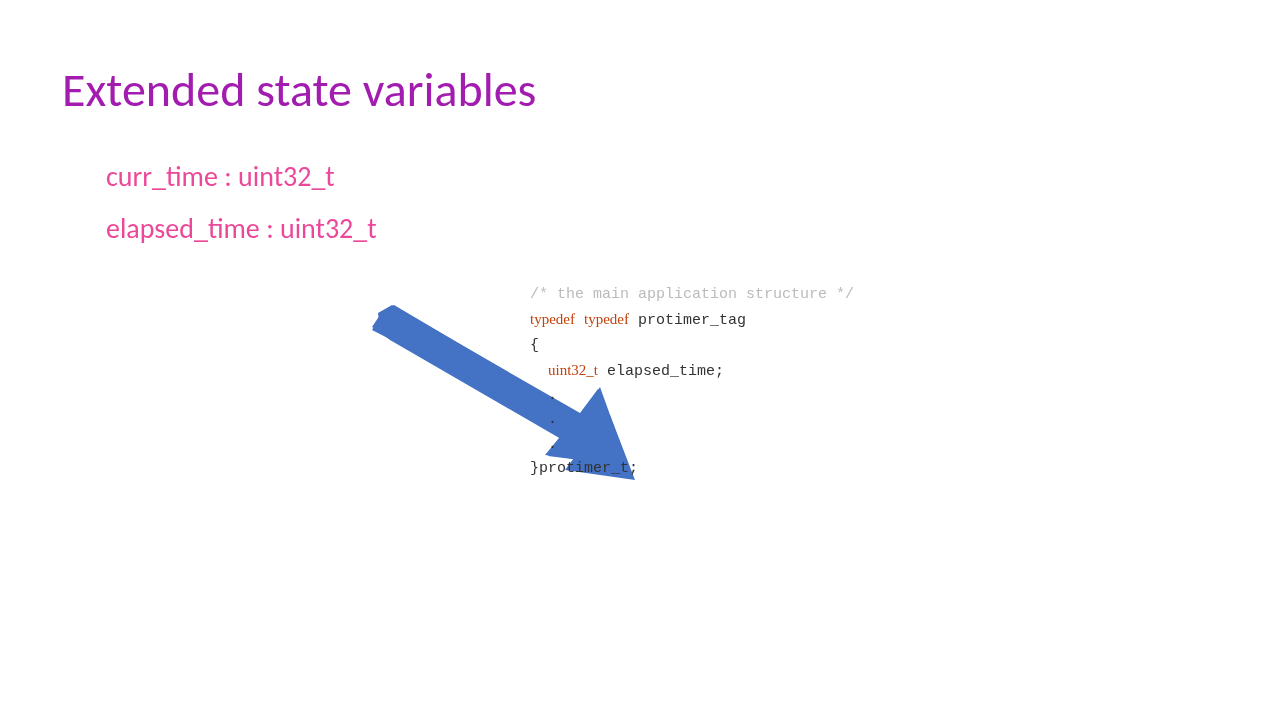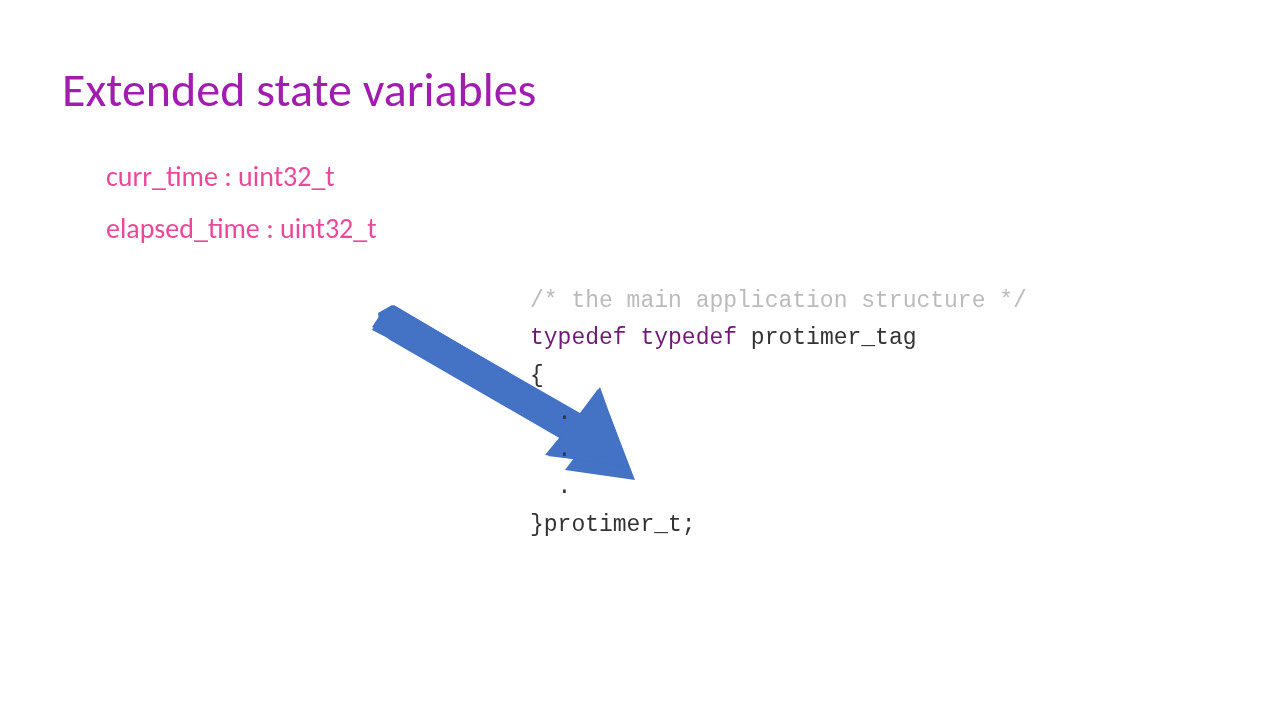--- a/index.html
+++ b/index.html
@@ -33,32 +33,33 @@
       margin-left: 44px;
     }
     .var-item {
       margin-bottom: 2px;
     }
     .code-block {
       position: absolute;
       left: 530px;
       top: 283px;
       font-family: "Courier New", monospace;
-      font-size: 23px;
+      font-size: 15px;
       line-height: 1.62;
       color: #333333;
     }
     .code-line {
       white-space: pre;
     }
     .comment {
       color: #bbbbbb;
     }
     .keyword {
-      color: #701a75;
+      color: #c2410c;
+      font-family: Liberation Serif, serif;
     }
     .arrow-svg {
       position: absolute;
       left: 370px;
       top: 305px;
     }
   </style>
 </head>
 <body>
 
@@ -83,17 +84,18 @@
 </svg>
 
 <svg class="arrow-svg" width="270" height="175" viewBox="0 0 270 175" style="left:372px; top:308px;">
   <polygon fill="#4472C4" points="6,12 22,0 208,110 228,82 256,158 176,148 196,122 0,22"></polygon>
 </svg>
 
 <div class="code-block">
   <div class="code-line comment">/* the main application structure */</div>
   <div class="code-line"><span class="keyword">typedef</span> <span class="keyword">typedef</span><span> protimer_tag</span></div>
   <div class="code-line">{</div>
+  <div class="code-line">  <span class="keyword">uint32_t</span><span> elapsed_time;</span></div>
   <div class="code-line">  <span>.</span></div>
   <div class="code-line">  <span>.</span></div>
   <div class="code-line">  <span>.</span></div>
   <div class="code-line">}protimer_t;</div>
 </div>
 
 </body></html>

